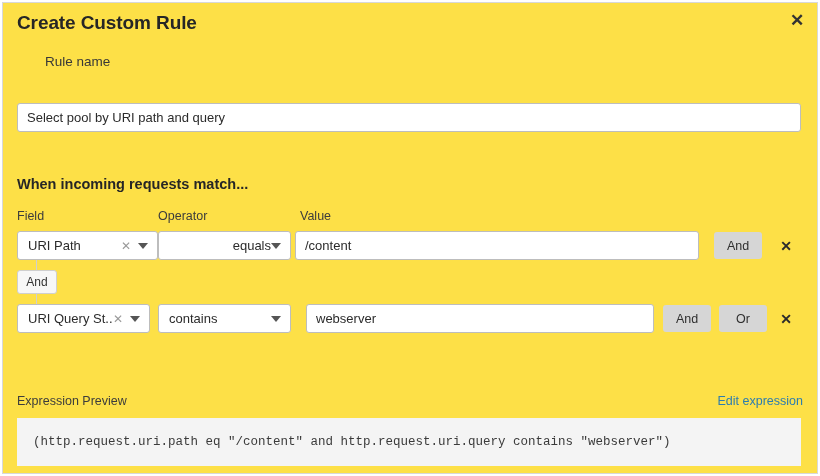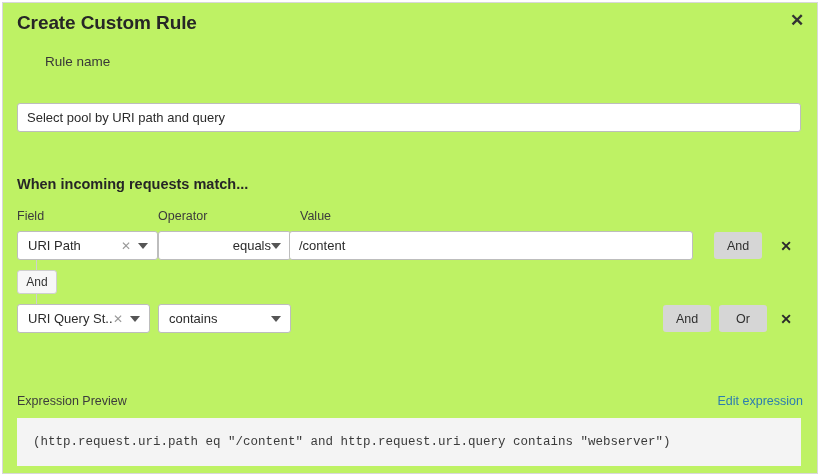--- a/index.html
+++ b/index.html
@@ -14,21 +14,21 @@
     color: #24292e;
     overflow: hidden;
   }
   .card {
     position: absolute;
     left: 2px;
     top: 2px;
     width: 816px;
     height: 472px;
     border: 1px solid #d8d8d8;
-    background: #bef264;
+    background: #fde047;
     box-sizing: border-box;
   }
   .close-btn {
     position: absolute;
     right: 9px;
     top: 6px;
     width: 22px;
     height: 22px;
     display: flex;
     align-items: center;
@@ -257,41 +257,42 @@
     <span class="select-text">URI Path</span>
     <span class="select-clear">✕</span>
     <span class="caret"></span>
   </div>
 
   <div class="ctrl select-ctrl" style="left:155px; top:228px; width:133px;text-align:right;">
     <span class="select-text">equals</span>
     <span class="caret"></span>
   </div>
 
-  <input class="text-input" style="left: 286px; top: 228px; width: 404px;" value="/content">
+  <input class="text-input" style="left: 292px; top: 228px; width: 404px;" value="/content">
 
   <div class="pill-btn" style="left:711px; top:229px; width:48px;">And</div>
 
   <div class="row-remove" style="left:774px; top:234px;">✕</div>
 
   <div class="connector-line top"></div>
   <div class="connector-tag">And</div>
   <div class="connector-line bottom"></div>
 
   <div class="ctrl select-ctrl" style="left:14px; top:301px; width:133px;">
     <span class="select-text">URI Query St...</span>
     <span class="select-clear">✕</span>
     <span class="caret"></span>
   </div>
 
   <div class="ctrl select-ctrl" style="left:155px; top:301px; width:133px;">
     <span class="select-text">contains</span>
     <span class="caret"></span>
   </div>
 
+  <input class="text-input" style="left: 303px; top: 301px; width: 348px;" value="webserver">
 
   <div class="pill-btn" style="left:660px; top:302px; width:48px;">And</div>
 
   <div class="pill-btn" style="left:716px; top:302px; width:48px;text-align:right;">Or</div>
 
   <div class="row-remove" style="left:774px; top:307px;">✕</div>
 
   <div class="expr-label">Expression Preview</div>
   <div class="edit-expr-link">Edit expression</div>
   <div class="expr-box">

